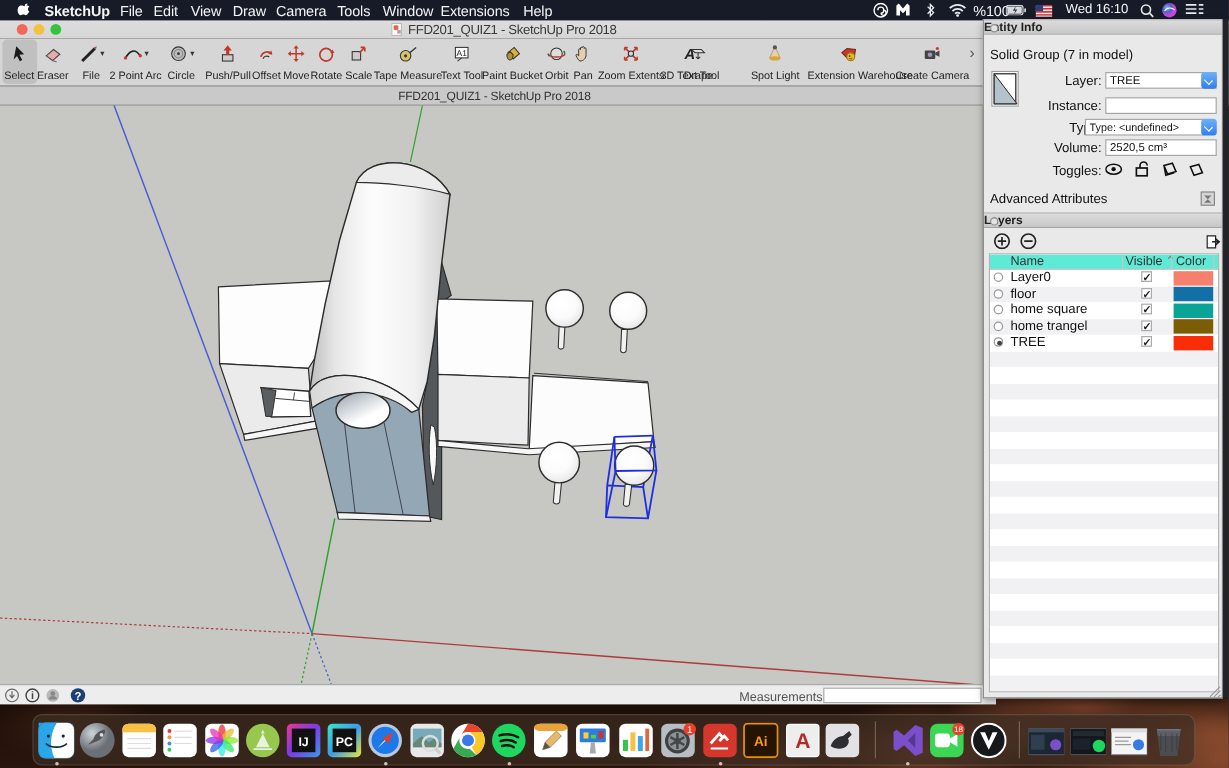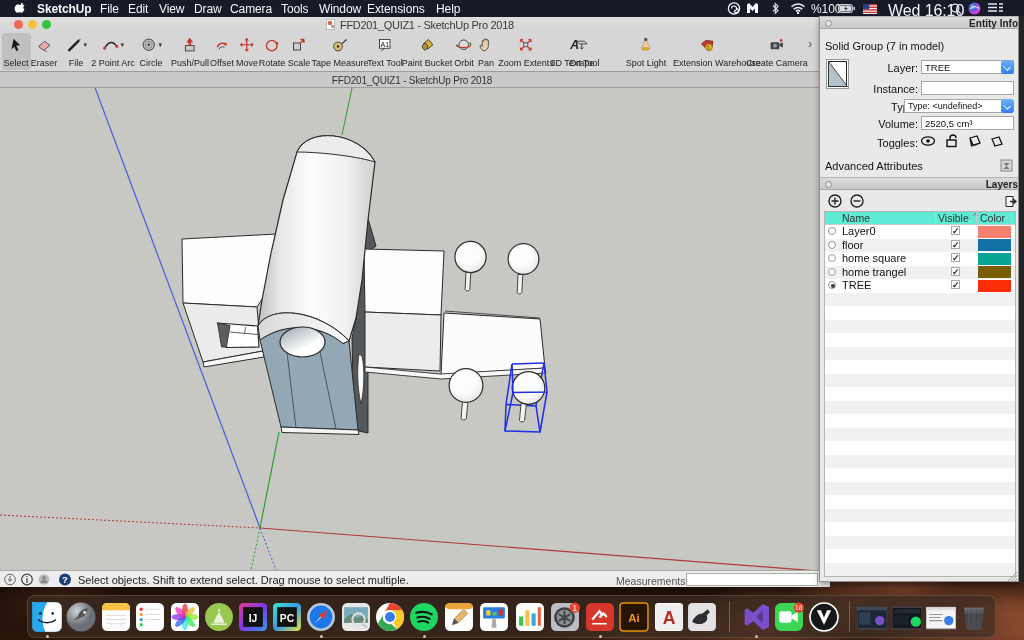--- a/index.html
+++ b/index.html
@@ -26,21 +26,21 @@
   
   #statusbar { left:0; top:570px; width:830px; height:17px; background:#ededed; border-top:1px solid #a9a9a9; color:#222; font-size:11px; z-index:3; }
   
   #desktop { left:0; top:582px; width:1024px; height:58px; overflow:hidden; }
   
   #dock { left:27px; top:595px; width:969px; height:43px; background:rgba(62,45,36,0.68); border-radius:8px; border:1px solid rgba(255,255,255,0.13); }
   .dicon { position:absolute; top:602px; width:30px; height:30px; }
   .ddot { position:absolute; top:634.5px; width:3px; height:3px; border-radius:50%; background:#f3d9cf; opacity:.85; }
   
   #tray { left:819px; top:16px; width:200px; height:566px; z-index:4; background:#e9e9e9; border:1px solid #8f8f8f; border-top:none; box-shadow:0 3px 6px rgba(0,0,0,0.35); }
-  .phead { position:relative; height:13px; background:linear-gradient(#dcdcdc,#c8c8c8); border-top:1px solid #b5b5b5; border-bottom:1px solid #a5a5a5; text-align:right; font-size:10px; color:#222; font-weight:bold; line-height:13px; }
+  .phead { position:relative; height:13px; background:linear-gradient(#dcdcdc,#c8c8c8); border-top:1px solid #b5b5b5; border-bottom:1px solid #a5a5a5; text-align:left; font-size:10px; color:#222; font-weight:bold; line-height:13px; }
   .phead .pcirc { position:absolute; left:5px; top:3px; width:7px; height:7px; border:1px solid #909090; border-radius:50%; background:#e3e3e3; }
   .erow { position:absolute; font-size:11px; color:#111; }
   .elabel { position:absolute; text-align:right; font-size:11px; color:#111; width:60px; }
   .efield { position:absolute; background:#fff; border:1px solid #a6a6a6; height:14px; font-size:9.5px; color:#111; padding:0 3px; line-height:13px; white-space:nowrap; overflow:hidden; }
   .ddbtn { position:absolute; width:13px; height:14px; background:linear-gradient(#6fb1f9,#2f7df1); border-radius:3px; }
   .ddbtn:before { content:""; position:absolute; left:3px; top:4px; width:5px; height:5px; border-right:1.6px solid #fff; border-bottom:1.6px solid #fff; transform:rotate(45deg) scale(1,.8); }
   #right-strip { left:1019px; top:16px; width:5px; height:566px; background:#222428; z-index:4; }
 </style>
 </head>
 <body>
@@ -82,21 +82,21 @@
       <path d="M8.6 1.2L6 5h2l-1 2.8L9.8 4H7.7z" fill="#30343c"></path>
     </svg>
   <svg class="abs" style="left:863px;top:3.5px" width="14" height="10" viewBox="0 0 14 10">
       <rect width="14" height="10" fill="#c33"></rect>
       <rect y="1.4" width="14" height="1.2" fill="#eee"></rect>
       <rect y="4" width="14" height="1.2" fill="#eee"></rect>
       <rect y="6.6" width="14" height="1.2" fill="#eee"></rect>
       <rect y="9" width="14" height="1" fill="#eee"></rect>
       <rect width="6.2" height="5.2" fill="#2b3f80"></rect>
     </svg>
-  <span class="mi" style="left:888px;font-size:16px">Wed 16:10</span>
+  <span class="mi" style="left:888px;font-size:11px">Wed 16:10</span>
   <svg class="abs" style="left:950px;top:3px" width="12" height="12" viewBox="0 0 12 12">
       <circle cx="5" cy="5" r="3.8" fill="none" stroke="#e7e9ee" stroke-width="1.3"></circle>
       <path d="M8 8l3 3" stroke="#e7e9ee" stroke-width="1.4"></path>
     </svg>
   <svg class="abs" style="left:968px;top:2px" width="13" height="13" viewBox="0 0 13 13">
       <defs>
         <radialGradient id="siri" cx="35%" cy="35%">
           <stop offset="0%" stop-color="#9be"></stop>
           <stop offset="55%" stop-color="#46c"></stop>
           <stop offset="100%" stop-color="#c4d"></stop>
@@ -433,21 +433,20 @@
     <circle cx="6" cy="6.5" r="5.3" fill="none" stroke="#666" stroke-width="1"></circle>
     <path d="M6 3v5 M4 6l2 2.5 2-2.5" stroke="#666" fill="none"></path>
     <circle cx="23" cy="6.5" r="5.3" fill="none" stroke="#444" stroke-width="1.2"></circle>
     <text x="23" y="9.5" font-size="9" text-anchor="middle" fill="#444" font-weight="bold">i</text>
     <circle cx="40" cy="6.5" r="5.3" fill="#b9b9b9"></circle>
     <circle cx="40" cy="5" r="2" fill="#888"></circle>
       <path d="M36.5 10a3.5 3 0 0 1 7 0z" fill="#888"></path>
     <circle cx="61" cy="6.5" r="6" fill="#1c3f77"></circle>
     <text x="61" y="10" font-size="9.5" text-anchor="middle" fill="#fff" font-weight="bold">?</text>
   </svg>
-  <span class="abs" style="left:78px;top:3px">Select objects. Shift to extend select. Drag mouse to select multiple.</span>
   <span class="abs" style="left:616px;top:3.5px;font-size:10.5px;color:#555">Measurements</span>
   <div class="abs" style="left:686px;top:1.5px;width:132px;height:13px;background:#fff;border:1px solid #aaa"></div>
 </div>
 
 <div id="desktop" class="abs">
   <div class="abs" style="left:0;top:0;width:1024px;height:58px;background:
     radial-gradient(90px 45px at 770px 45px, #713d28 0%, rgba(113,61,40,0) 100%),
     radial-gradient(70px 40px at 850px 27px, #5e3321 0%, rgba(94,51,33,0) 100%),
     radial-gradient(110px 28px at 900px 8px, #6e3b26 0%, rgba(110,59,38,0) 100%),
     radial-gradient(100px 50px at 950px 50px, #6e3b24 0%, rgba(110,59,36,0) 100%),

